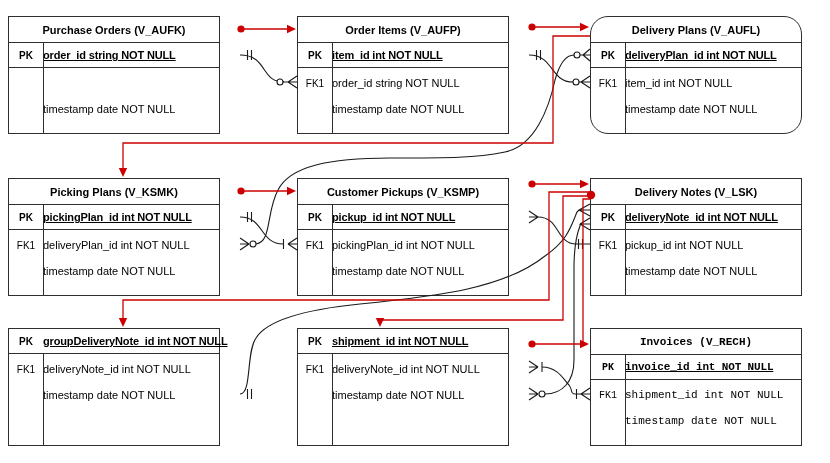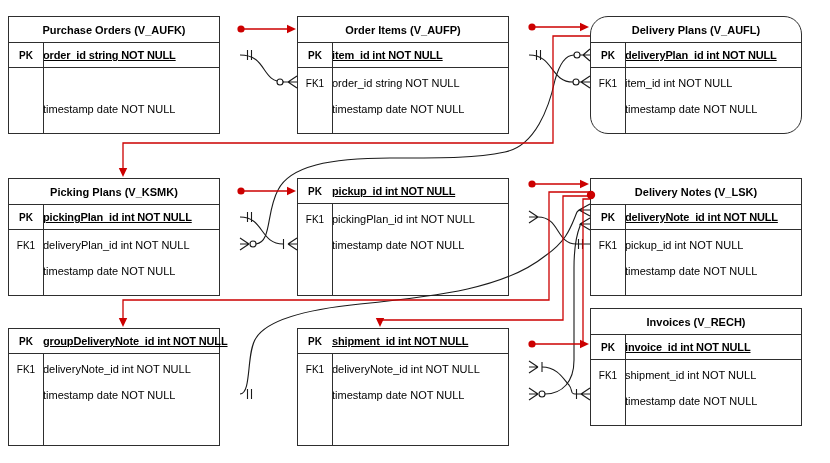--- a/index.html
+++ b/index.html
@@ -14,21 +14,21 @@
   .pkrow .kc{font-weight:bold;}
   .fieldc{padding-left:0;font-size:11px;white-space:nowrap;}
   .pkf{font-weight:bold;text-decoration:underline;letter-spacing:-0.15px;}
   .tbody{padding-top:2px;}
   .trow{height:26px;display:flex;align-items:center;}
   .push{margin-top:26px;}
   .vline{position:absolute;left:34px;top:25px;bottom:0;width:1.4px;background:#2e2e2e;}
   
   .p11{left:8px;top:16px;}   .p12{left:297px;top:16px;}  .p13{left:590px;top:16px;border-radius:18px;}
   .p21{left:8px;top:178px;}  .p22{left:297px;top:178px;} .p23{left:590px;top:178px;}
-  .p31{left:8px;top:328px;}  .p32{left:297px;top:328px;} .p33{left:590px;top:308px;}
+  .p31{left:8px;top:328px;}  .p32{left:297px;top:328px;} .p33{left:590px;top:328px;font-family:Liberation Mono, monospace;}
   #wires{position:absolute;left:0;top:0;width:830px;height:463px;z-index:2;pointer-events:none;}
 </style>
 </head>
 <body>
 
 <div id="canvas">
 
   <div class="ertable p11">
     <div class="ttitle">Purchase Orders (V_AUFK)</div>
     <div class="pkrow">
@@ -95,20 +95,21 @@
       </div>
       <div class="trow">
         <div class="kc"></div>
         <div class="fieldc">timestamp date NOT NULL</div>
       </div>
     </div>
     <div class="vline"></div>
   </div>
 
   <div class="ertable p22">
+    <div class="ttitle">Customer Pickups (V_KSMP)</div>
     <div class="pkrow">
       <div class="kc">PK</div>
       <div class="fieldc pkf">pickup_id int NOT NULL</div>
     </div>
     <div class="tbody">
       <div class="trow">
         <div class="kc">FK1</div>
         <div class="fieldc">pickingPlan_id int NOT NULL</div>
       </div>
       <div class="trow">

